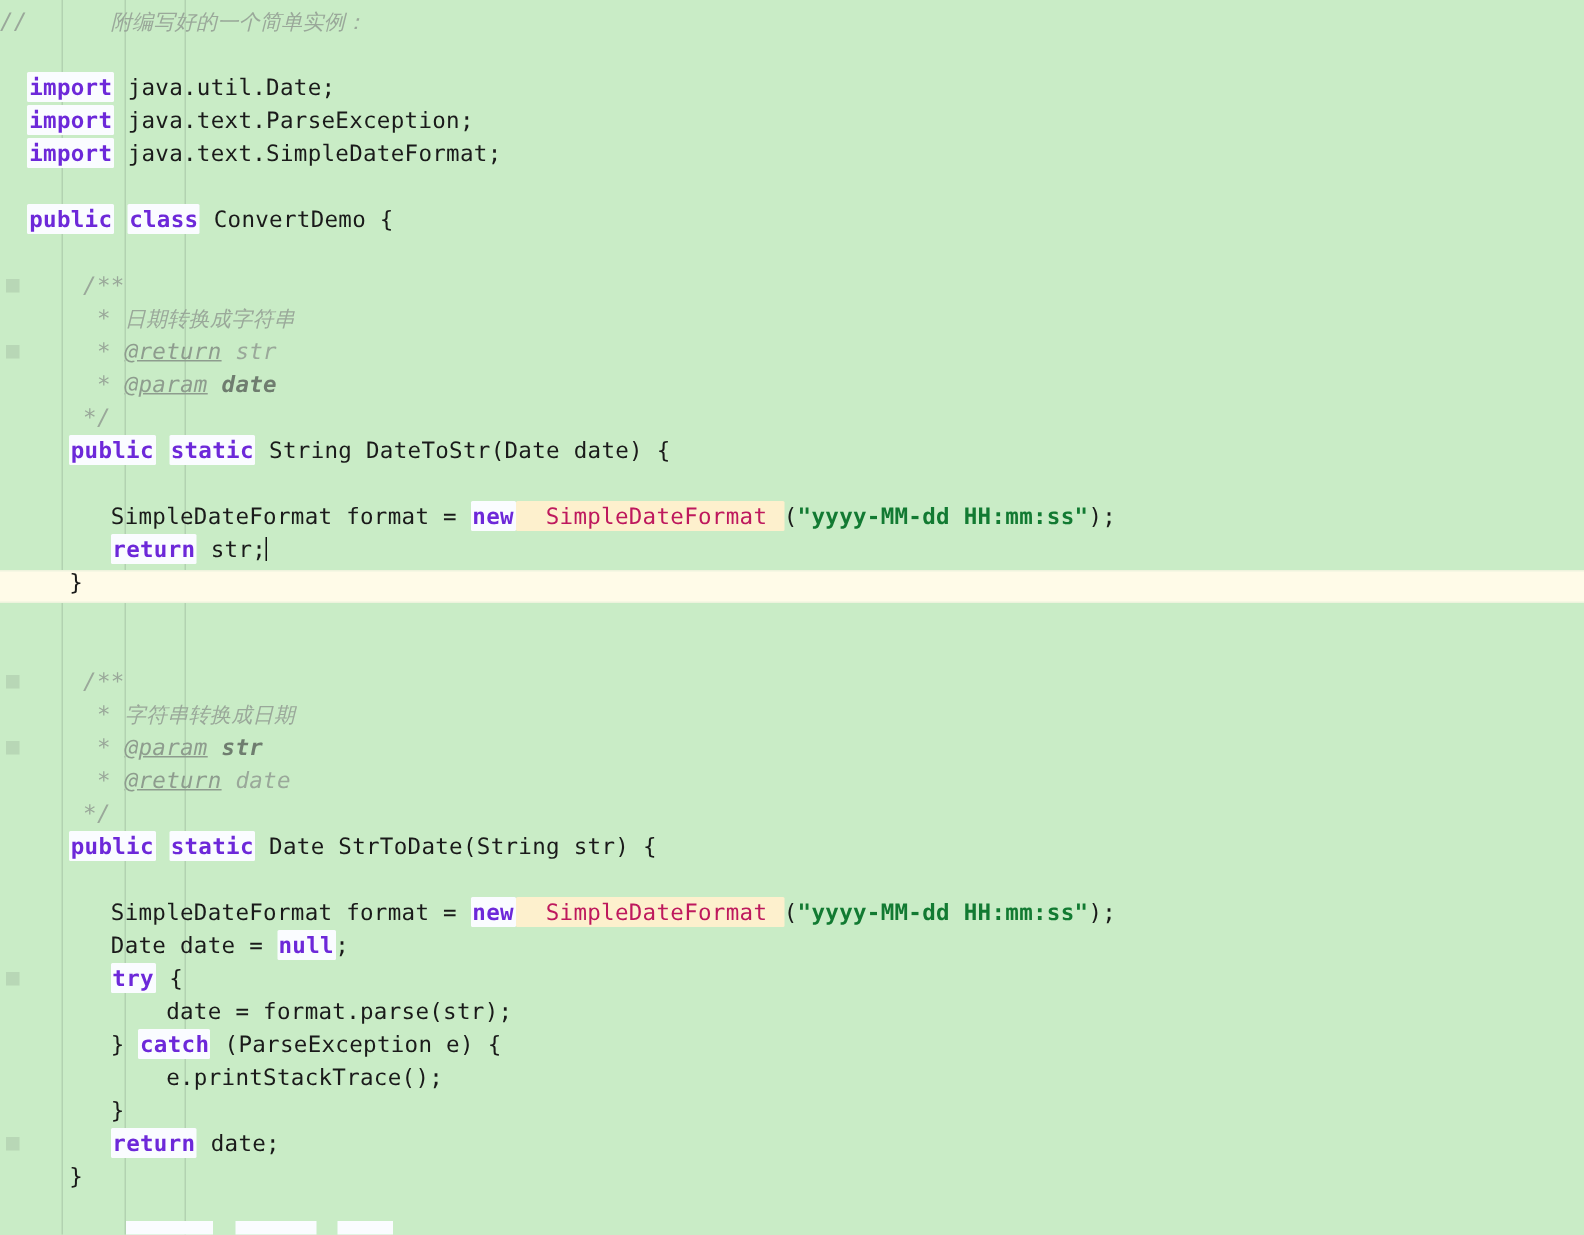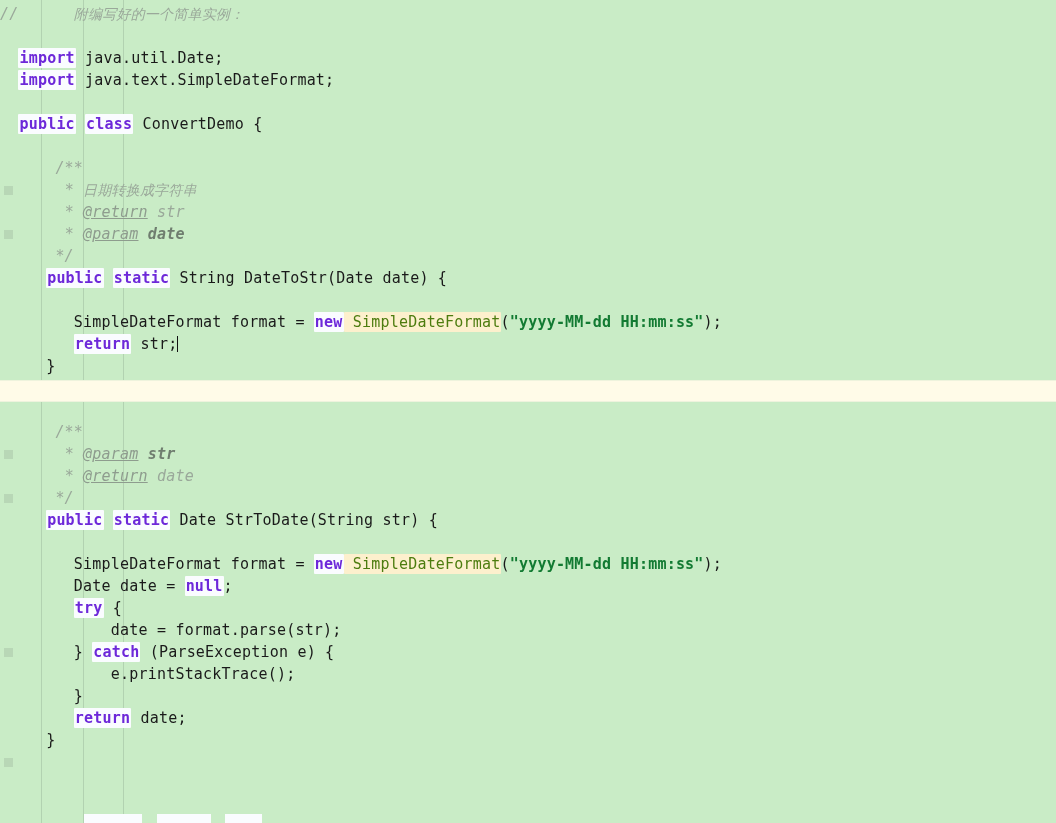--- a/index.html
+++ b/index.html
@@ -40,23 +40,23 @@
   .line.blank{height:22px;}
 
   
   .kw{
     color:#6d28d9;font-weight:bold;
     background:#fafcff;
     padding:1px 1px;
     border-radius:1px;
   }
   .cls-hl{
-    color:#4d7c0f;
+    color:#be185d;
     background:#fdf0cd;
-    padding:1px 0;
+    padding:1px 11px;
     border-radius:1px;
   }
   .str{
     color:#127a32;font-weight:bold;
   }
   .cmt{
     color:#9aa89a;font-style:italic;
   }
   .cmt-zh{
     color:#9aa89a;font-style:italic;
@@ -112,20 +112,21 @@
 
   <div class="curline" style="top:380px"></div>
 
   <div class="codewrap">
 
     <div class="line" style="padding-top:3px"><span class="cmt">//</span>      <span class="cmt-zh">附编写好的一个简单实例：</span></div>
 
     <div class="line blank"></div>
 
     <div class="line">  <span class="kw">import</span><span class="plain"> java.util.Date;</span></div>
+    <div class="line">  <span class="kw">import</span><span class="plain"> java.text.ParseException;</span></div>
     <div class="line">  <span class="kw">import</span><span class="plain"> java.text.SimpleDateFormat;</span></div>
 
     <div class="line blank"></div>
 
     <div class="line">  <span class="kw">public</span> <span class="kw">class</span><span class="plain"> ConvertDemo {</span></div>
 
     <div class="line blank"></div>
 
     <div class="line">      <span class="cmt">/**</span></div>
     <div class="line">       <span class="cmt">* </span><span class="cmt-zh">日期转换成字符串</span></div>
@@ -141,20 +142,21 @@
 
 
     <div class="line">        <span class="kw">return</span><span class="plain"> str;</span><span class="caret"></span></div>
 
     <div class="line">     <span class="plain">}</span></div>
 
     <div class="line blank"></div>
     <div class="line blank"></div>
 
     <div class="line">      <span class="cmt">/**</span></div>
+    <div class="line">       <span class="cmt">* </span><span class="cmt-zh">字符串转换成日期</span></div>
     <div class="line">       <span class="cmt">* </span><span class="tag">@param</span><span class="tagval"> str</span></div>
     <div class="line">       <span class="cmt">* </span><span class="tag">@return</span><span class="tagval-n"> date</span></div>
     <div class="line">      <span class="cmt">*/</span></div>
 
     <div class="line">     <span class="kw">public</span> <span class="kw">static</span><span class="plain"> Date StrToDate(String str) {</span></div>
 
     <div class="line blank"></div>
 
     <div class="line">        <span class="plain">SimpleDateFormat format = </span><span class="kw">new</span><span class="cls-hl"> SimpleDateFormat</span><span class="plain">(</span><span class="str">"yyyy-MM-dd HH:mm:ss"</span><span class="plain">);</span></div>
 

